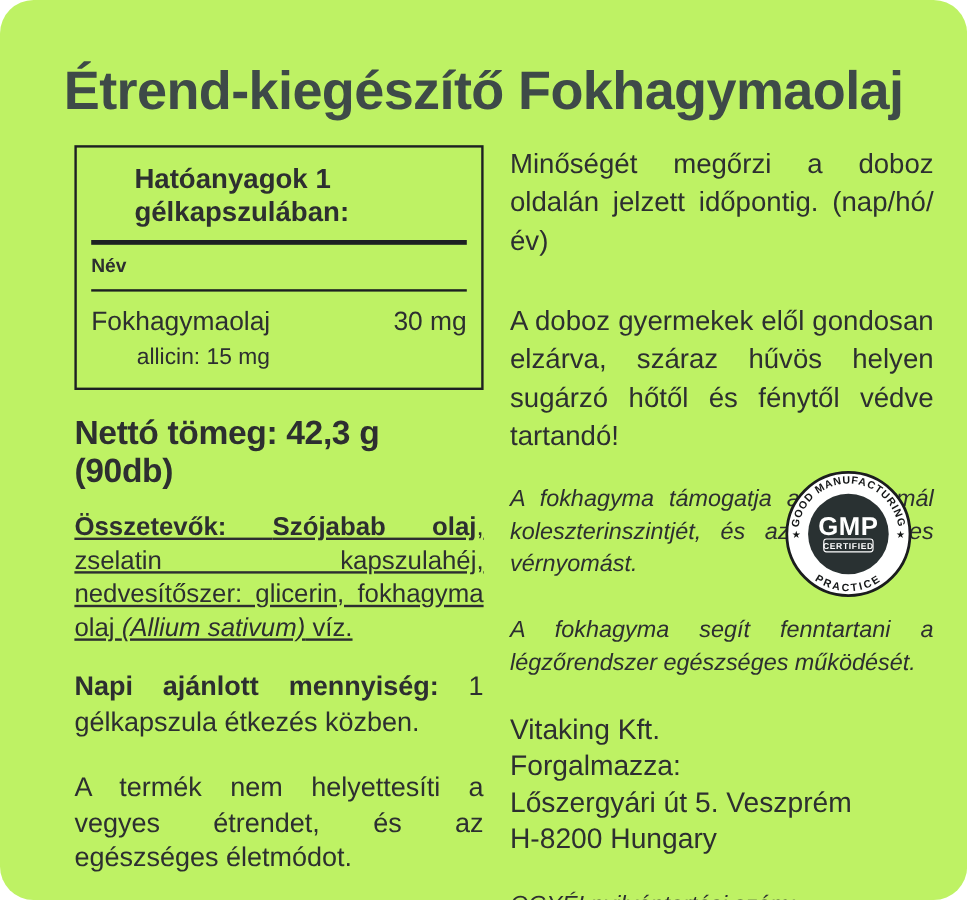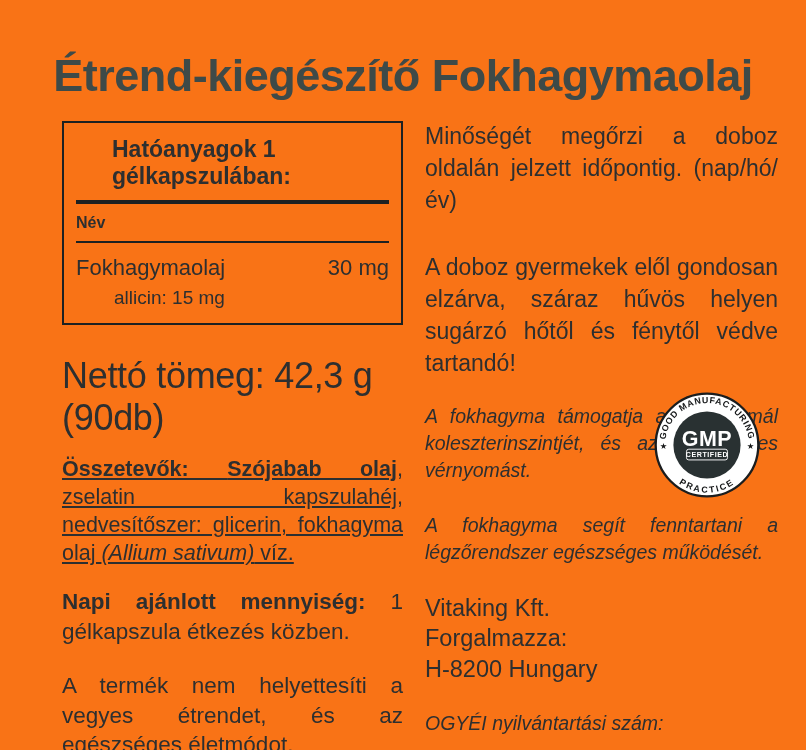--- a/index.html
+++ b/index.html
@@ -1,38 +1,38 @@
 <!DOCTYPE html>
 <html><head>
 <meta charset="utf-8">
 <style>
   html,body { margin:0; padding:0; background:#fff; }
   .sheet {
-    position:relative; width:806px; height:750px; background:#f97316;
-    font-family:"Liberation Sans", sans-serif; color:#2d2f30; overflow:hidden;
+    position:relative; width:806px; height:750px; background:#bef264;
+    font-family:"Liberation Sans", sans-serif; color:#2d2f30; overflow:hidden;border-radius:28px;
   }
   .page-title {
     position:absolute; top:50px; left:0; right:0; margin:0;
     text-align:center; font-size:45px; font-weight:bold; letter-spacing:-0.5px;
     color:#3e4a48;
   }
   .col { position:absolute; }
   .col.left  { left:62px;  top:121px; width:341px; }
   .col.right { left:425px; top:120px; width:353px; }
 
   
   .supp-table { border:2px solid #1d2122; padding:0 12px; }
   .t-header { font-size:23px; font-weight:bold; padding:13px 0 10px;margin-left:36px; }
   .rule-thick { height:4px; background:#1d2122; }
   .rule-thin  { height:2px; background:#1d2122; }
   .t-cols { display:flex; justify-content:space-between; font-size:16px; font-weight:bold; padding:10px 0 9px; }
   .t-row  { display:flex; justify-content:space-between; font-size:22px; padding:12px 0 2px; }
   .t-sub  { font-size:19px; padding:4px 0 14px 38px; }
 
-  .netto { margin-top:30px; font-size:36px; font-weight:normal; letter-spacing:-0.3px; }
+  .netto { margin-top:20px; font-size:28px; font-weight:bold; letter-spacing:-0.3px; }
 
   p { margin:0; }
   .body  { font-size:22px; line-height:1.33; text-align:justify; }
   .ingredients { margin-top:17px; font-size:21.5px; line-height:1.3;text-decoration:underline; }
   .daily { margin-top:19px; font-size:22.5px; }
   .warn  { margin-top:24px; font-size:22.5px; }
 
   .rp1 { font-size:23px; line-height:1.4; text-align:justify; }
   .rp2 { margin-top:34px; font-size:23px; line-height:1.4; text-align:justify; }
   .claim { font-style:italic; font-size:19.5px; line-height:1.38; text-align:justify; }
@@ -83,20 +83,21 @@
 
     <p class="rp2">A doboz gyermekek elől gondosan elzárva, száraz hűvös helyen sugár­zó hőtől és fénytől védve tartandó!</p>
 
     <p class="claim claim1">A fokhagyma támogatja a vér normál kolesz­terinszintjét, és az egészséges vérnyomást.</p>
 
     <p class="claim claim2">A fokhagyma segít fenntartani a légzőrendszer egészséges működését.</p>
 
     <div class="dist">
       <div>Vitaking Kft.</div>
       <div>Forgalmazza:</div>
+      <div>Lőszergyári út 5. Veszprém</div>
       <div>H-8200 Hungary</div>
     </div>
 
     <div class="reg">
       <div>OGYÉI nyilvántartási szám:</div>
 
     </div>
 
   </div>
 

